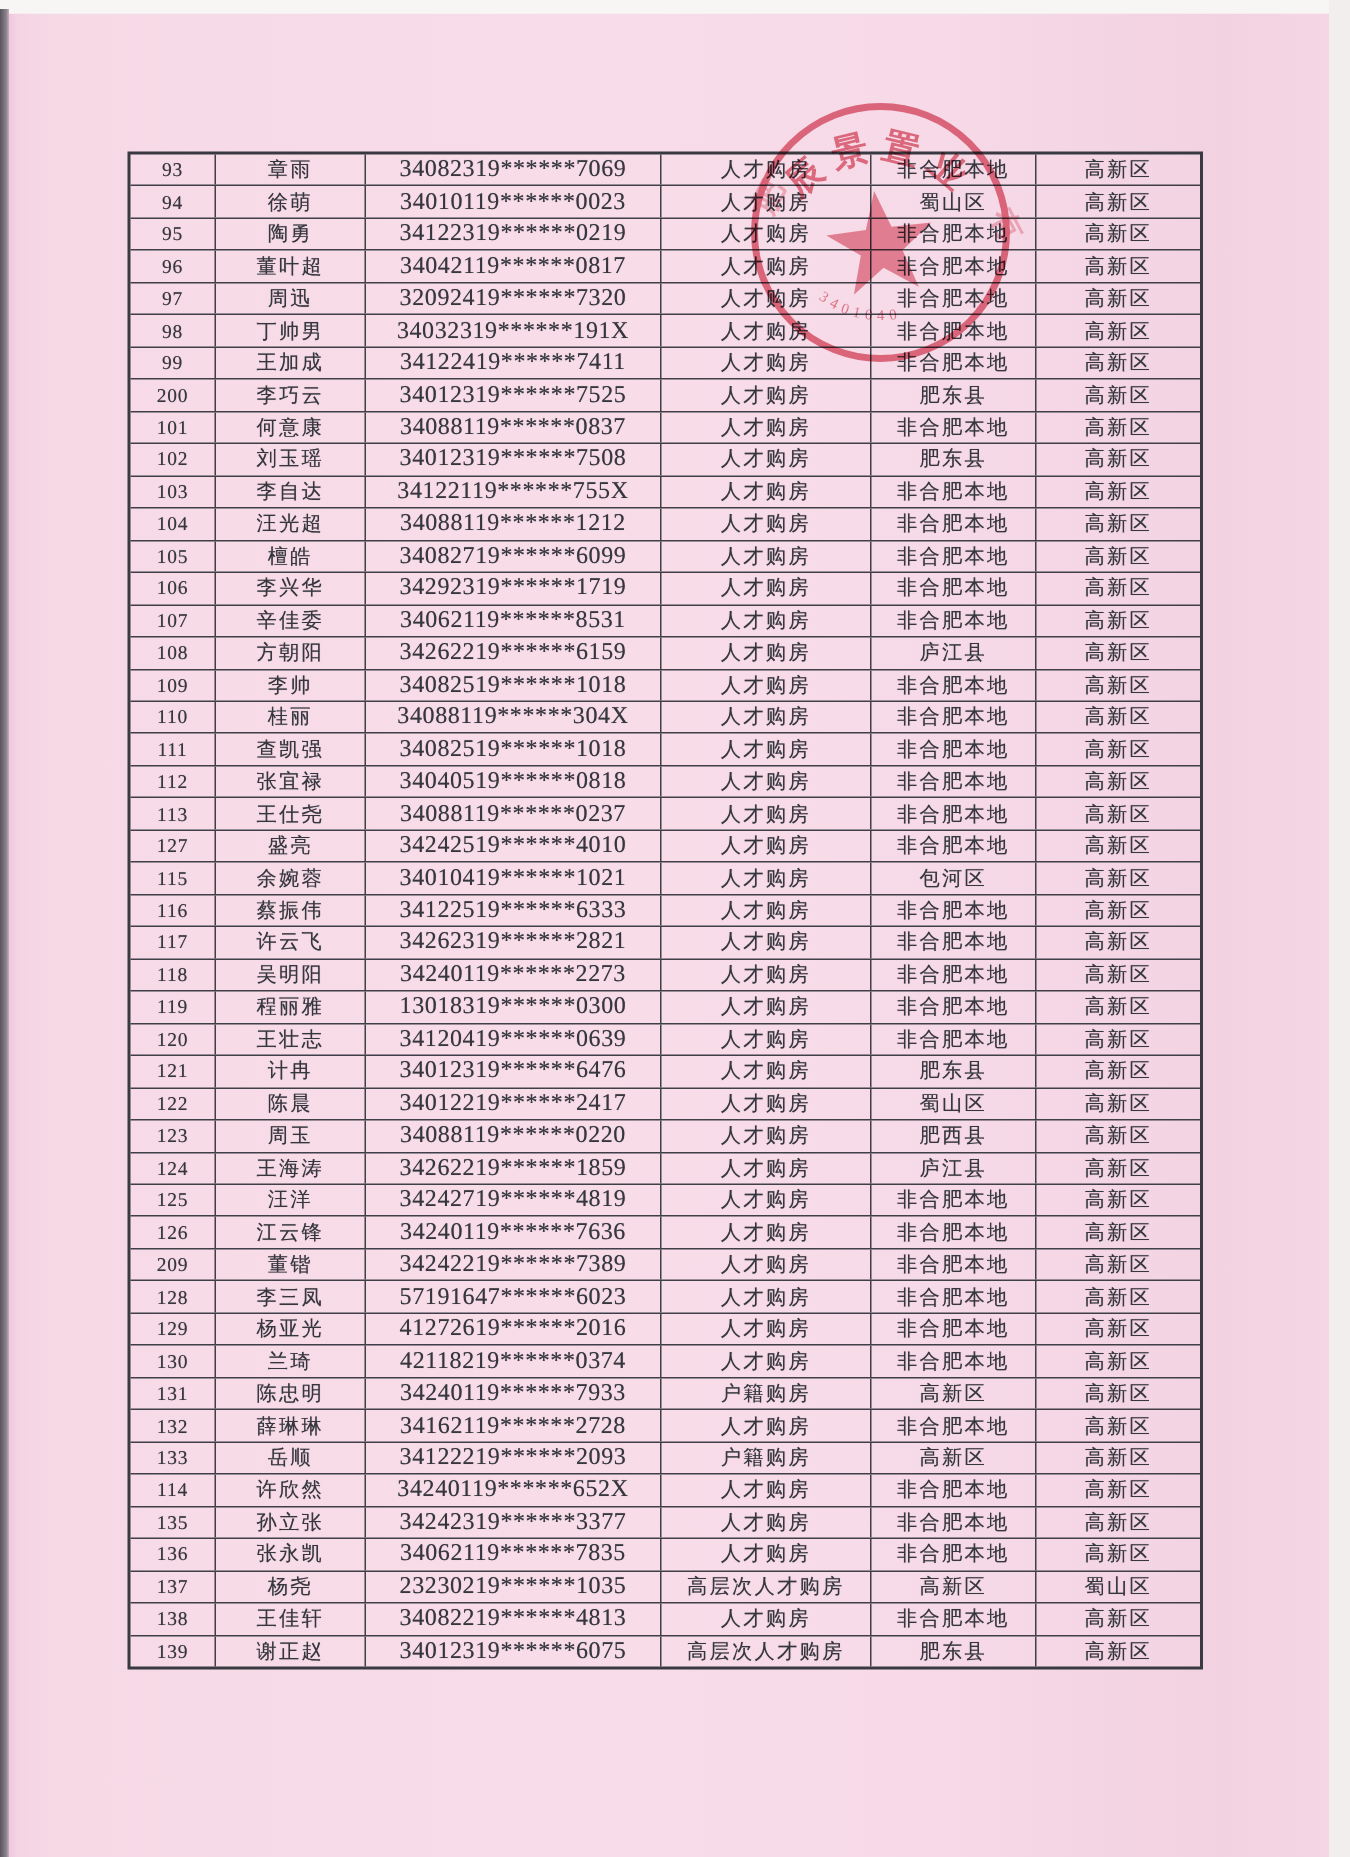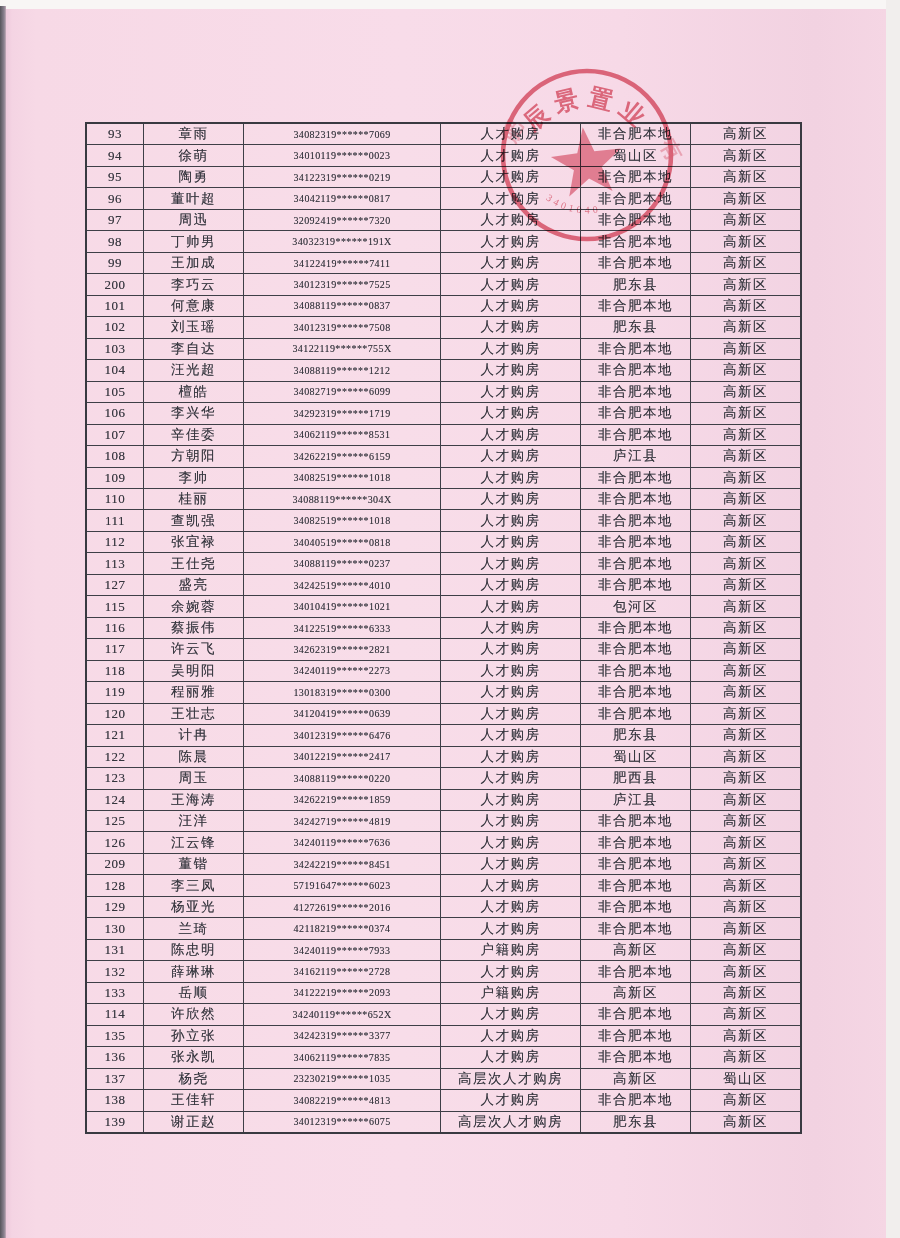--- a/index.html
+++ b/index.html
@@ -20,37 +20,37 @@
   
   .edge-left {
     position:absolute; left:0; top:6px; width:6px; height:1232px;
     background:linear-gradient(90deg,#57555c 0%,#8d8391 70%,#c7aebc 100%);
   }
   .edge-top { position:absolute; left:0; top:0; width:900px; height:9px; background:#f8f6f5; }
   .edge-right { position:absolute; right:0; top:0; width:14px; height:1238px; background:#f1eeed; }
 
   
   .dtable {
-    position:absolute; left:85px; top:122px; width:717px; height:1012px;
+    position:absolute; left:85px; top:101px; width:717px; height:1012px;
     display:flex; flex-direction:column;
     border:2px solid #393a41;
     background:rgba(255,255,255,0.04);
   }
   .trow { flex:1; display:grid; grid-template-columns:57px 100px 197px 140px 110px 109px; border-bottom:1.4px solid #3e3f47; }
   .trow:last-child { border-bottom:none; }
   .tcell {
     display:flex; align-items:center; justify-content:center;
     border-right:1.3px solid #3e3f47;
     font-size:13.5px; color:#35363e; letter-spacing:1.5px;
     white-space:nowrap; overflow:hidden;
     text-shadow:0 0 0.5px rgba(60,58,70,.55);
   }
   .tcell:last-child { border-right:none; }
   .tcell.c0 { font-size:13px; letter-spacing:0.5px; }
-  .tcell.c2 { font-size:10px; letter-spacing:0.4px; font-family:"Liberation Serif","DejaVu Serif",serif; }
+  .tcell.c2 { font-size:16px; letter-spacing:0.4px; font-family:"Liberation Serif","DejaVu Serif",serif; }
 
   
   .stamp {
     position:absolute; left:487px; top:52px; width:200px; height:206px;
     mix-blend-mode:multiply; opacity:.85; pointer-events:none;
   }
 </style>
 </head>
 <body>
 
@@ -330,21 +330,21 @@
         <div class="tcell c0">126</div>
         <div class="tcell c1">江云锋</div>
         <div class="tcell c2">34240119******7636</div>
         <div class="tcell c3">人才购房</div>
         <div class="tcell c4">非合肥本地</div>
         <div class="tcell c5">高新区</div>
       </div>
       <div class="trow">
         <div class="tcell c0">209</div>
         <div class="tcell c1">董锴</div>
-        <div class="tcell c2">34242219******8451</div>
+        <div class="tcell c2">34242219******7389</div>
         <div class="tcell c3">人才购房</div>
         <div class="tcell c4">非合肥本地</div>
         <div class="tcell c5">高新区</div>
       </div>
       <div class="trow">
         <div class="tcell c0">128</div>
         <div class="tcell c1">李三凤</div>
         <div class="tcell c2">57191647******6023</div>
         <div class="tcell c3">人才购房</div>
         <div class="tcell c4">非合肥本地</div>

